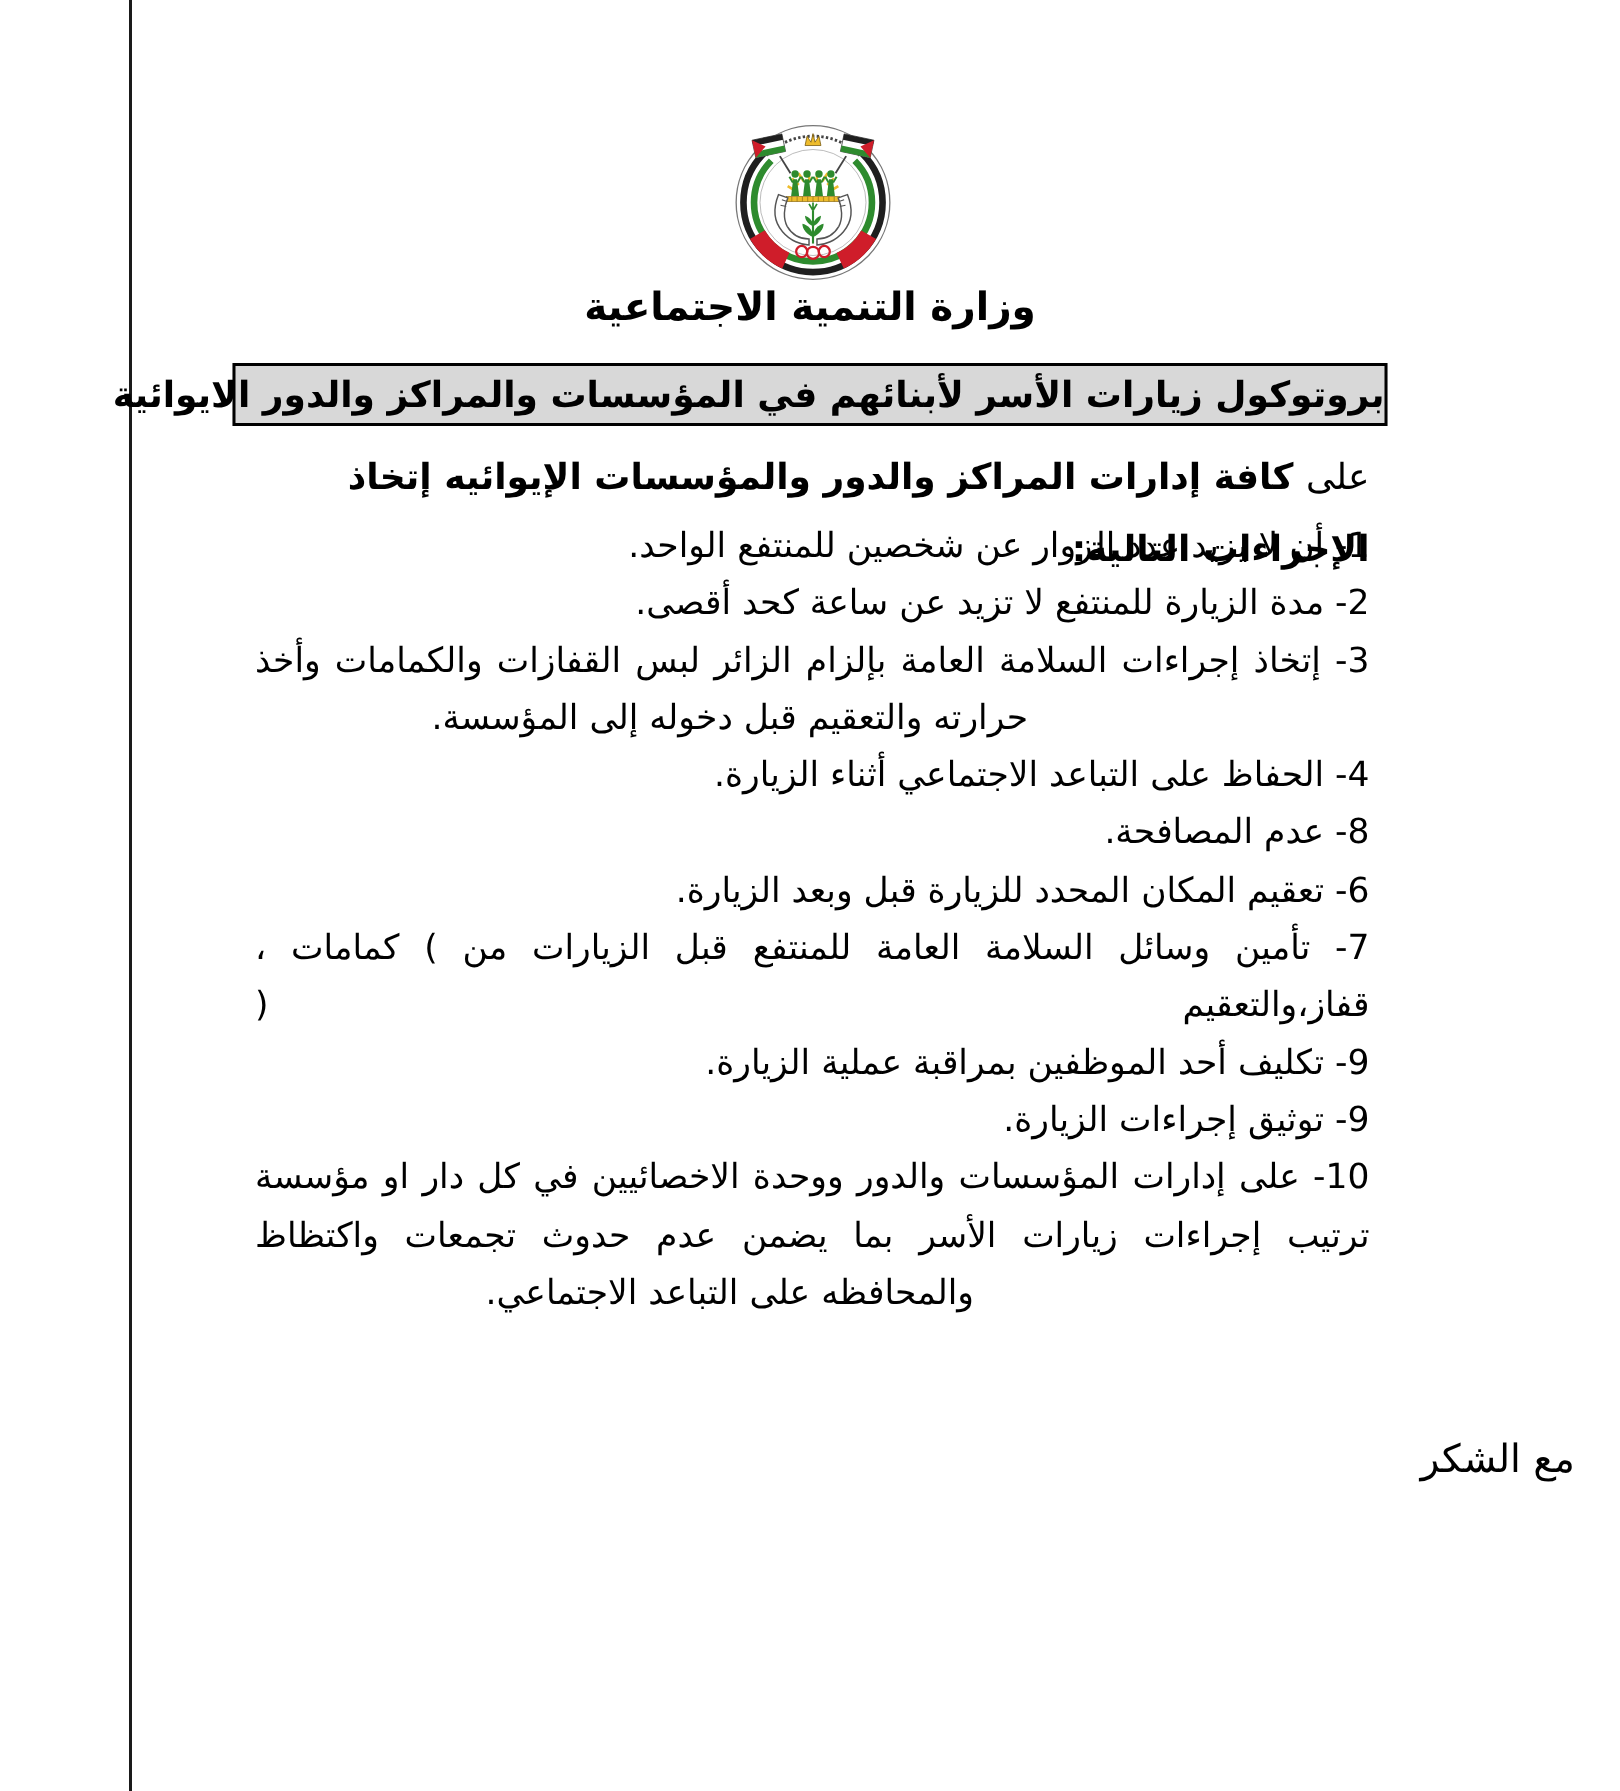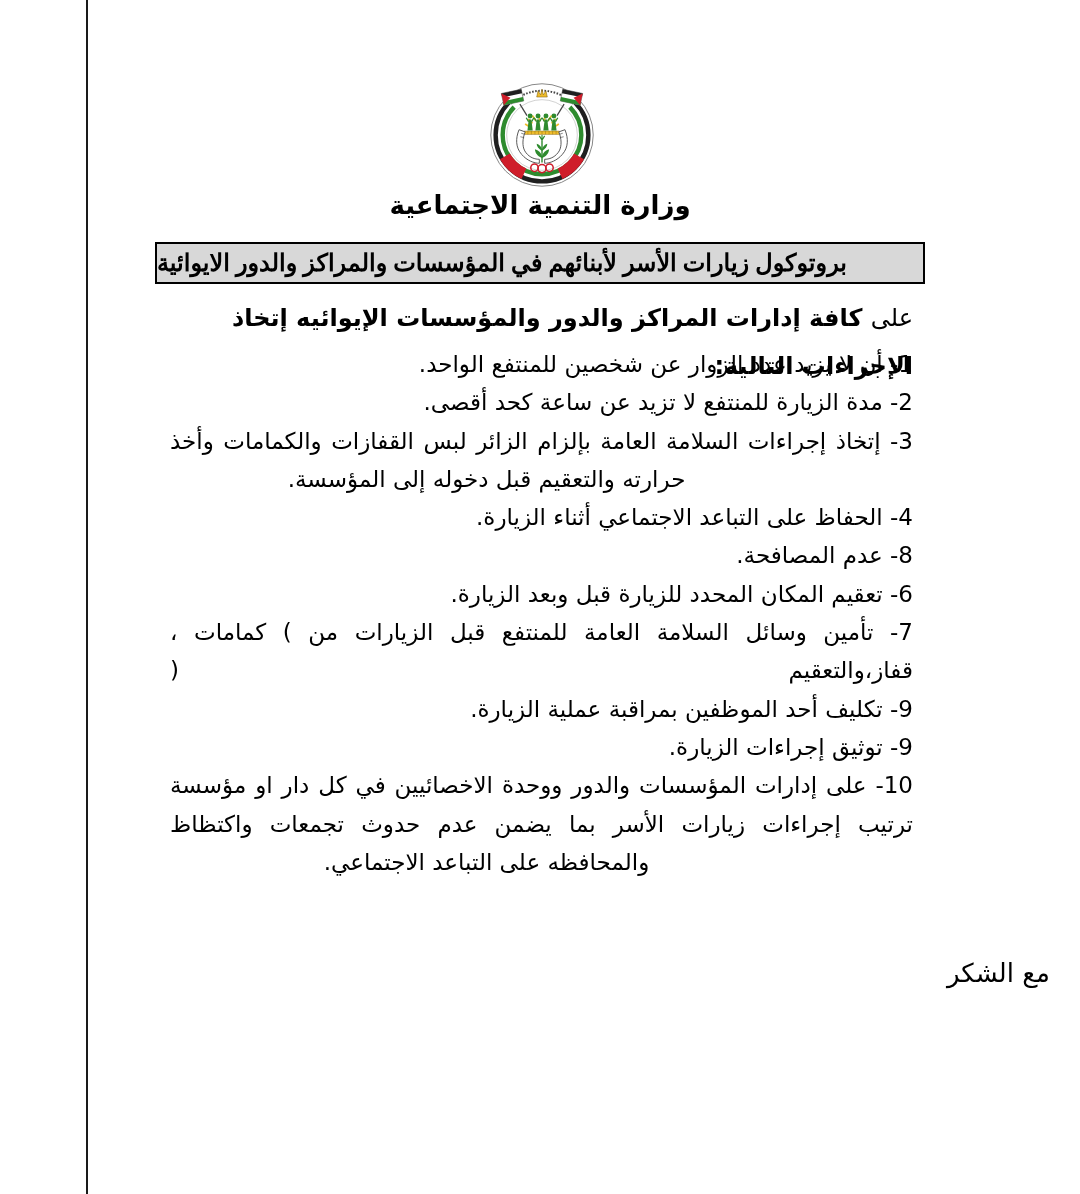--- a/index.html
+++ b/index.html
@@ -8,21 +8,21 @@
     background:var(--page_bg,#ffffff); color:var(--text_color,#000);
     font-family:"DejaVu Sans", sans-serif; overflow:hidden;
   }
   .edge-line { position:absolute; left:86px; top:0; width:2px; height:1194px; background:var(--edge_line_color,#111); }
   .logo { position:absolute; left:486px; top:82px; width:112px; height:106px; }
   .logo svg { width:100%; height:100%; display:block; }
   .ministry-title { position:absolute; left:0; right:0; top:190px; margin:0; text-align:center; font-size:26px; font-weight:700; direction:rtl; }
   .title-box {
     position:absolute; left:155px; top:242px; width:770px; height:42px; box-sizing:border-box;
     background:var(--title_box_bg,#d8d8d8); border:2px solid var(--title_box_border,#000);
-    display:flex; align-items:center; justify-content:flex-start;font-family:Liberation Serif, serif;
+    display:flex; align-items:center; justify-content:flex-end;
   }
   .title-box .box-text { font-size:24px; font-weight:700; direction:rtl; white-space:nowrap; }
   .intro { position:absolute; right:167px; left:120px; top:294px; margin:0; direction:rtl; text-align:right; font-size:24px; font-weight:700; line-height:48px; }
   .intro .lead { font-weight:400; }
   .list { position:absolute; right:167px; left:170px; top:345px; margin:0; padding:0; direction:rtl; }
   .line { font-size:23px; font-weight:400; height:38.3px; line-height:38.3px; }
   .a-right   { text-align:right;  white-space:nowrap; }
   .a-left    { text-align:left;   white-space:nowrap; }
   .a-center  { text-align:center; white-space:nowrap; transform:translateX(-55px); }
   .a-justify { text-align:justify; text-align-last:justify; }

